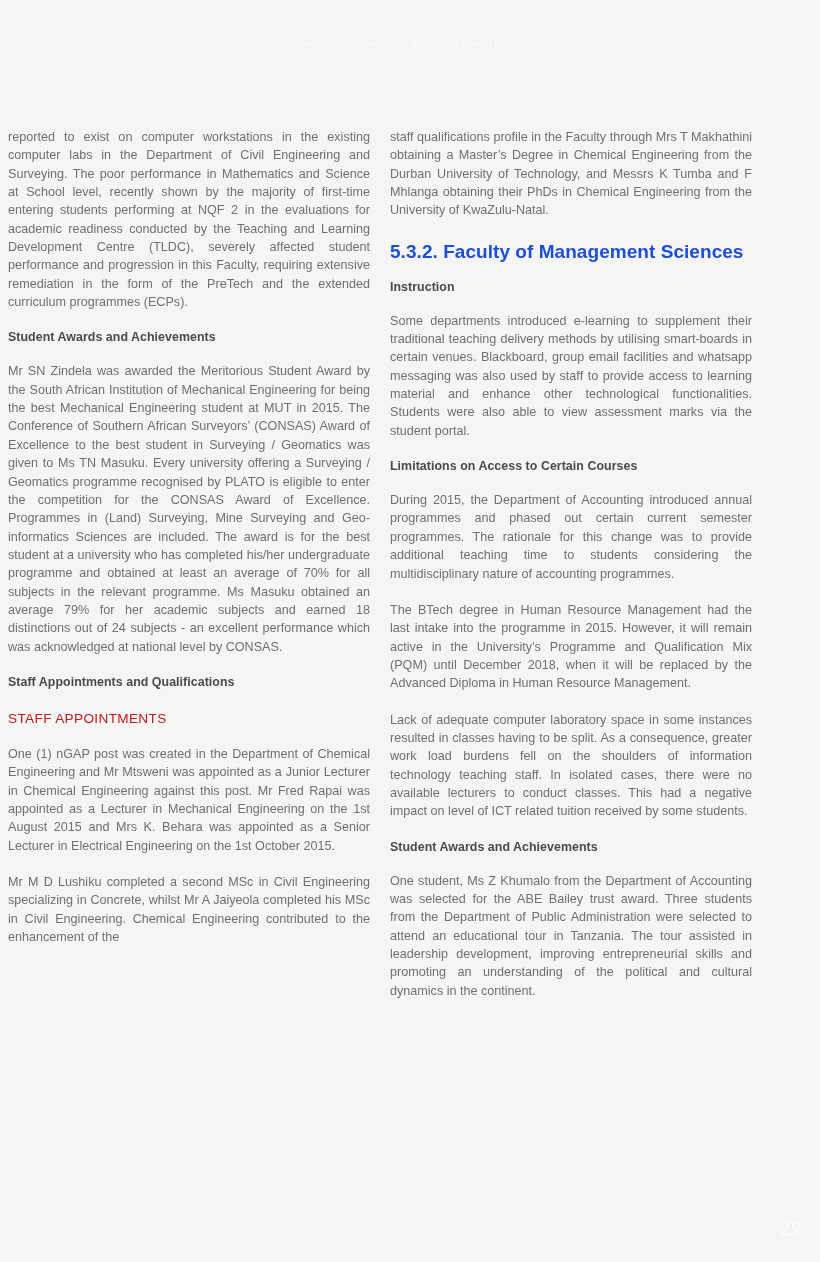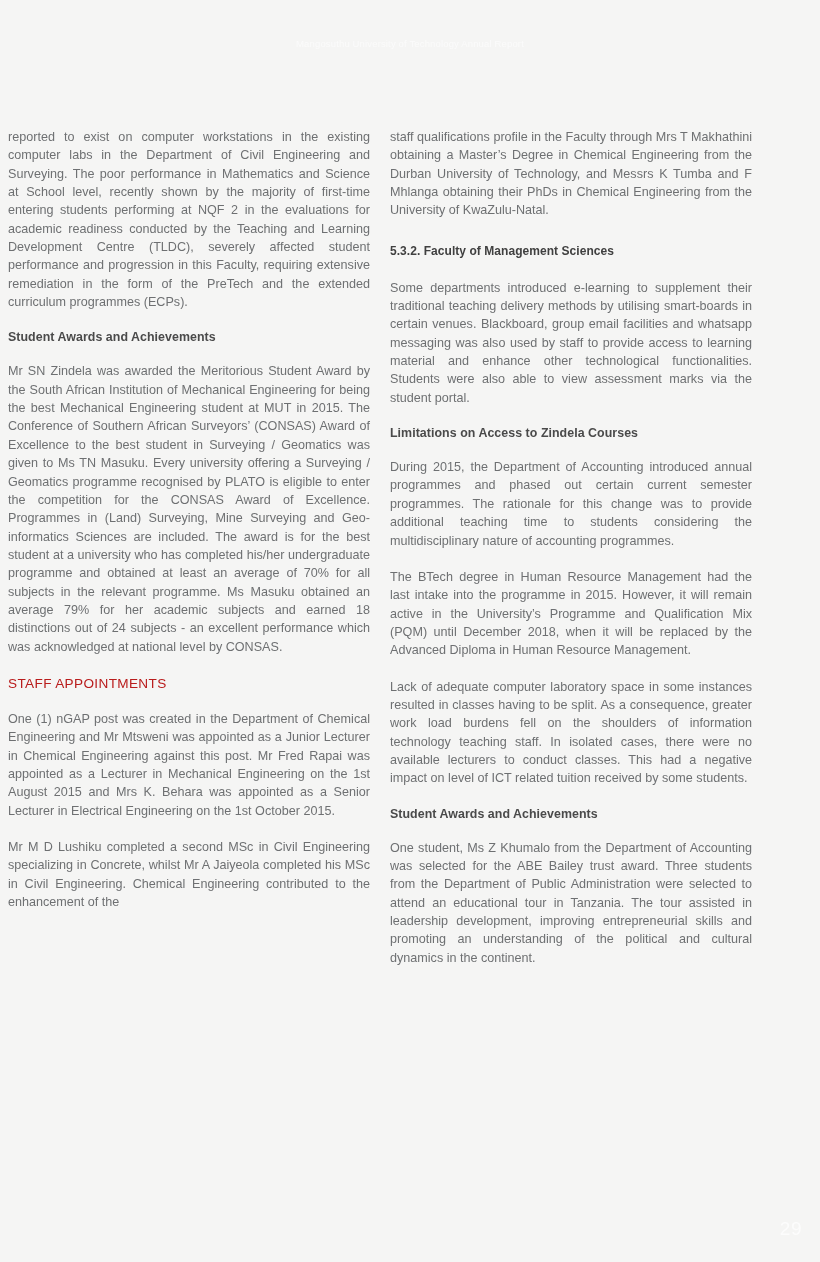--- a/index.html
+++ b/index.html
@@ -80,24 +80,24 @@
     margin: 18px 0 16px 0;
     font-size: 12.4px;
     line-height: 17px;
     font-weight: bold;
     color: #4a4a4a;
     letter-spacing: 0.05px;
   }
 
   h2.section-heading {
     margin: 22px 0 18px 0;
-    font-size: 12px;
+    font-size: 19px;
     line-height: 19px;
     font-weight: bold;
-    color: #404040;
+    color: #1d4ed8;
     letter-spacing: 0.05px;
   }
 
   h4.gold-heading {
     margin: 19px 0 17px 0;
     font-size: 13.6px;
     line-height: 18px;
     font-weight: 400;
     color: #b91c1c;
     letter-spacing: 0.35px;
@@ -113,29 +113,31 @@
 
 <div class="page">
 
   <div class="running-header">Mangosuthu University of Technology Annual Report</div>
 
   <div class="columns">
     <div class="column" id="left-column">
         <p class="body-text">reported to exist on computer workstations in the existing computer labs in the Department of Civil Engineering and Surveying.  The poor performance in Mathematics and Science at School level, recently shown by the majority of first-time entering students performing at NQF 2 in the evaluations for academic readiness conducted by the Teaching and Learning Development Centre (TLDC), severely affected student performance and progression in this Faculty, requiring extensive remediation in the form of the PreTech and the extended curriculum programmes (ECPs).</p>
         <h3 class="sub-heading">Student Awards and Achievements</h3>
         <p class="body-text">Mr SN Zindela was awarded the Meritorious Student Award by the South African Institution of Mechanical Engineering for being the best Mechanical Engineering student at MUT in 2015. The Conference of Southern African Surveyors’ (CONSAS) Award of Excellence to the best student in Surveying / Geomatics was given to Ms TN Masuku. Every university offering a Surveying / Geomatics programme recognised by PLATO is eligible to enter the competition for the CONSAS Award of Excellence. Programmes in (Land) Surveying, Mine Surveying and Geo-informatics Sciences are included. The award is for the best student at a university who has completed his/her undergraduate programme and obtained at least an average of 70% for all subjects in the relevant programme. Ms Masuku obtained an average 79% for her academic subjects and earned 18 distinctions out of 24 subjects - an excellent performance which was acknowledged at national level by CONSAS.</p>
+        <h3 class="sub-heading">Staff Appointments and Qualifications</h3>
         <h4 class="gold-heading">STAFF APPOINTMENTS</h4>
         <p class="body-text">One (1) nGAP post was created in the Department of Chemical Engineering and Mr Mtsweni was appointed as a Junior Lecturer in Chemical Engineering against this post.  Mr Fred Rapai was appointed as a Lecturer in Mechanical Engineering on the 1st August 2015 and Mrs K. Behara was appointed as a Senior Lecturer in Electrical Engineering on the 1st October 2015.</p>
         <p class="body-text">Mr M D Lushiku completed a second MSc in Civil Engineering specializing in Concrete, whilst Mr A Jaiyeola completed his MSc in Civil Engineering. Chemical Engineering contributed to the enhancement of the</p>
       </div>
     <div class="column" id="right-column">
         <p class="body-text">staff qualifications profile in the Faculty through Mrs T Makhathini obtaining a Master’s Degree in Chemical Engineering from the Durban University of Technology, and Messrs K Tumba and F Mhlanga obtaining their PhDs in Chemical Engineering from the University of KwaZulu-Natal.</p>
         <h2 class="section-heading">5.3.2. Faculty of Management Sciences</h2>
+        <h3 class="sub-heading">Instruction</h3>
         <p class="body-text">Some departments introduced e-learning to supplement their traditional teaching delivery methods by utilising smart-boards in certain venues. Blackboard, group email facilities and whatsapp messaging was also used by staff to provide access to learning material and enhance other technological functionalities. Students were also able to view assessment marks via the student portal.</p>
-        <h3 class="sub-heading">Limitations on Access to Zindela Courses</h3>
+        <h3 class="sub-heading">Limitations on Access to Certain Courses</h3>
         <p class="body-text">During 2015, the Department of Accounting introduced annual programmes and phased out certain current semester programmes. The rationale for this change was to provide additional teaching time to students considering the multidisciplinary nature of accounting programmes.</p>
         <p class="body-text">The BTech degree in Human Resource Management had the last intake into the programme in 2015. However, it will remain active in the University’s Programme and Qualification Mix (PQM) until December 2018, when it will be replaced by the Advanced Diploma in Human Resource Management.</p>
         <p class="body-text">Lack of adequate computer laboratory space in some instances resulted in classes having to be split. As a consequence, greater work load burdens fell on the shoulders of information technology teaching staff. In isolated cases, there were no available lecturers to conduct classes. This had a negative impact on level of ICT related tuition received by some students.</p>
         <h3 class="sub-heading">Student Awards and Achievements</h3>
         <p class="body-text">One student, Ms Z Khumalo from the Department of Accounting was selected for the ABE Bailey trust award. Three students from the Department of Public Administration were selected to attend an educational tour in Tanzania. The tour assisted in leadership development, improving entrepreneurial skills and promoting an understanding of the political and cultural dynamics in the continent.</p>
       </div>
   </div>
 
   <div class="page-number">29</div>
 

